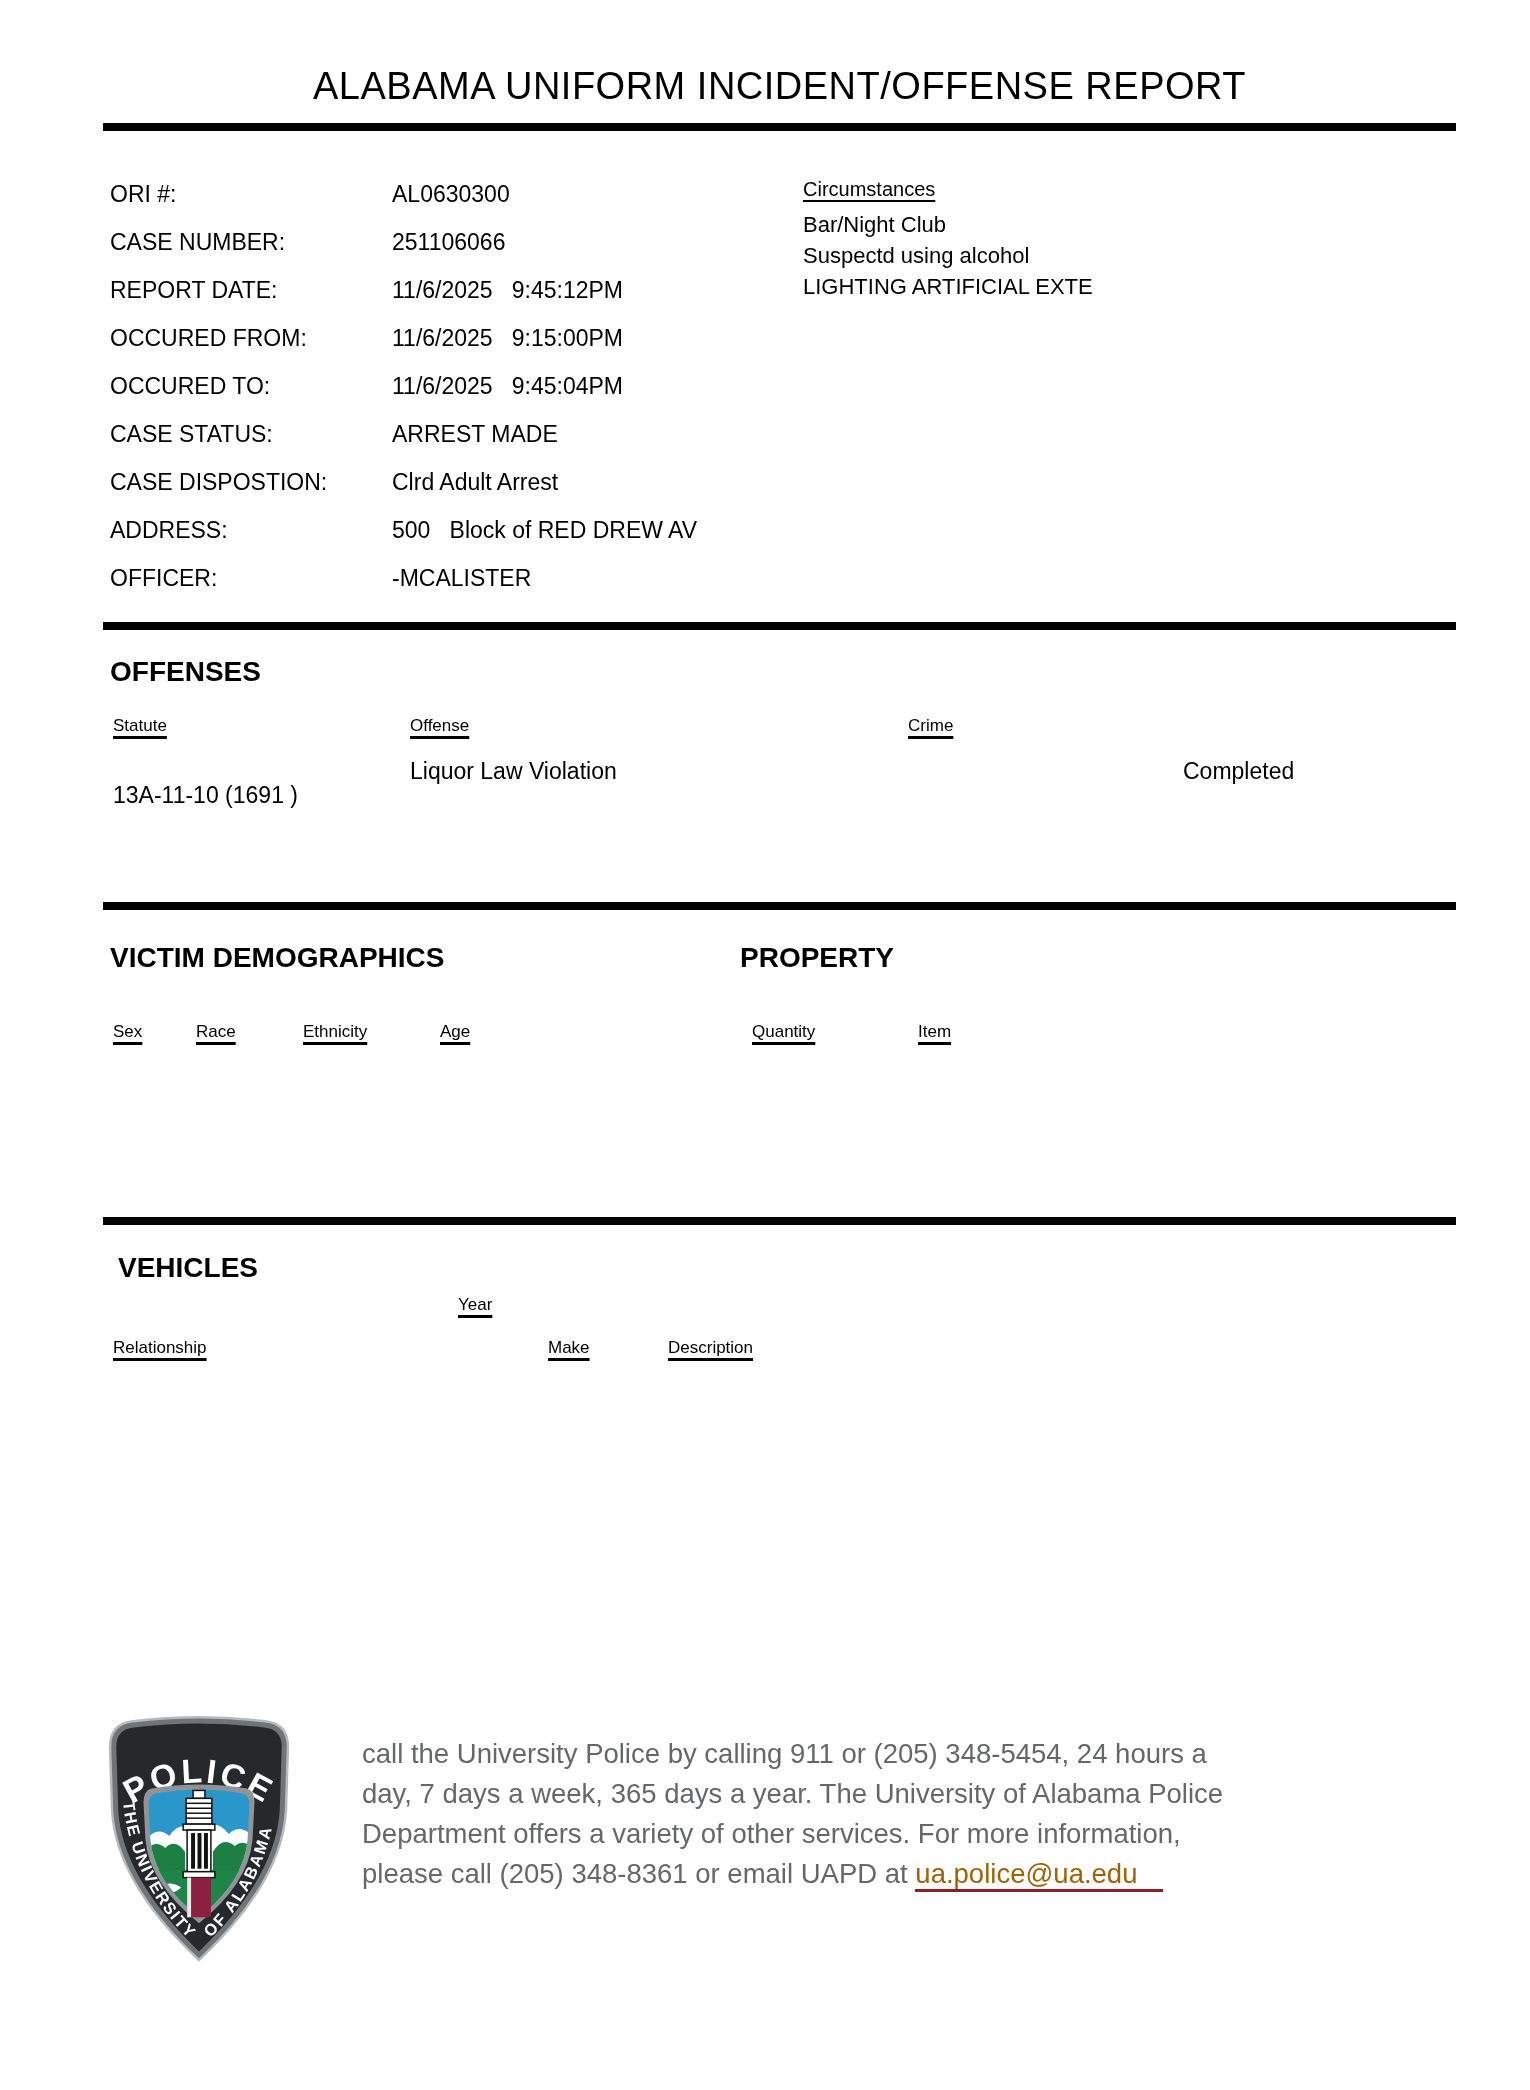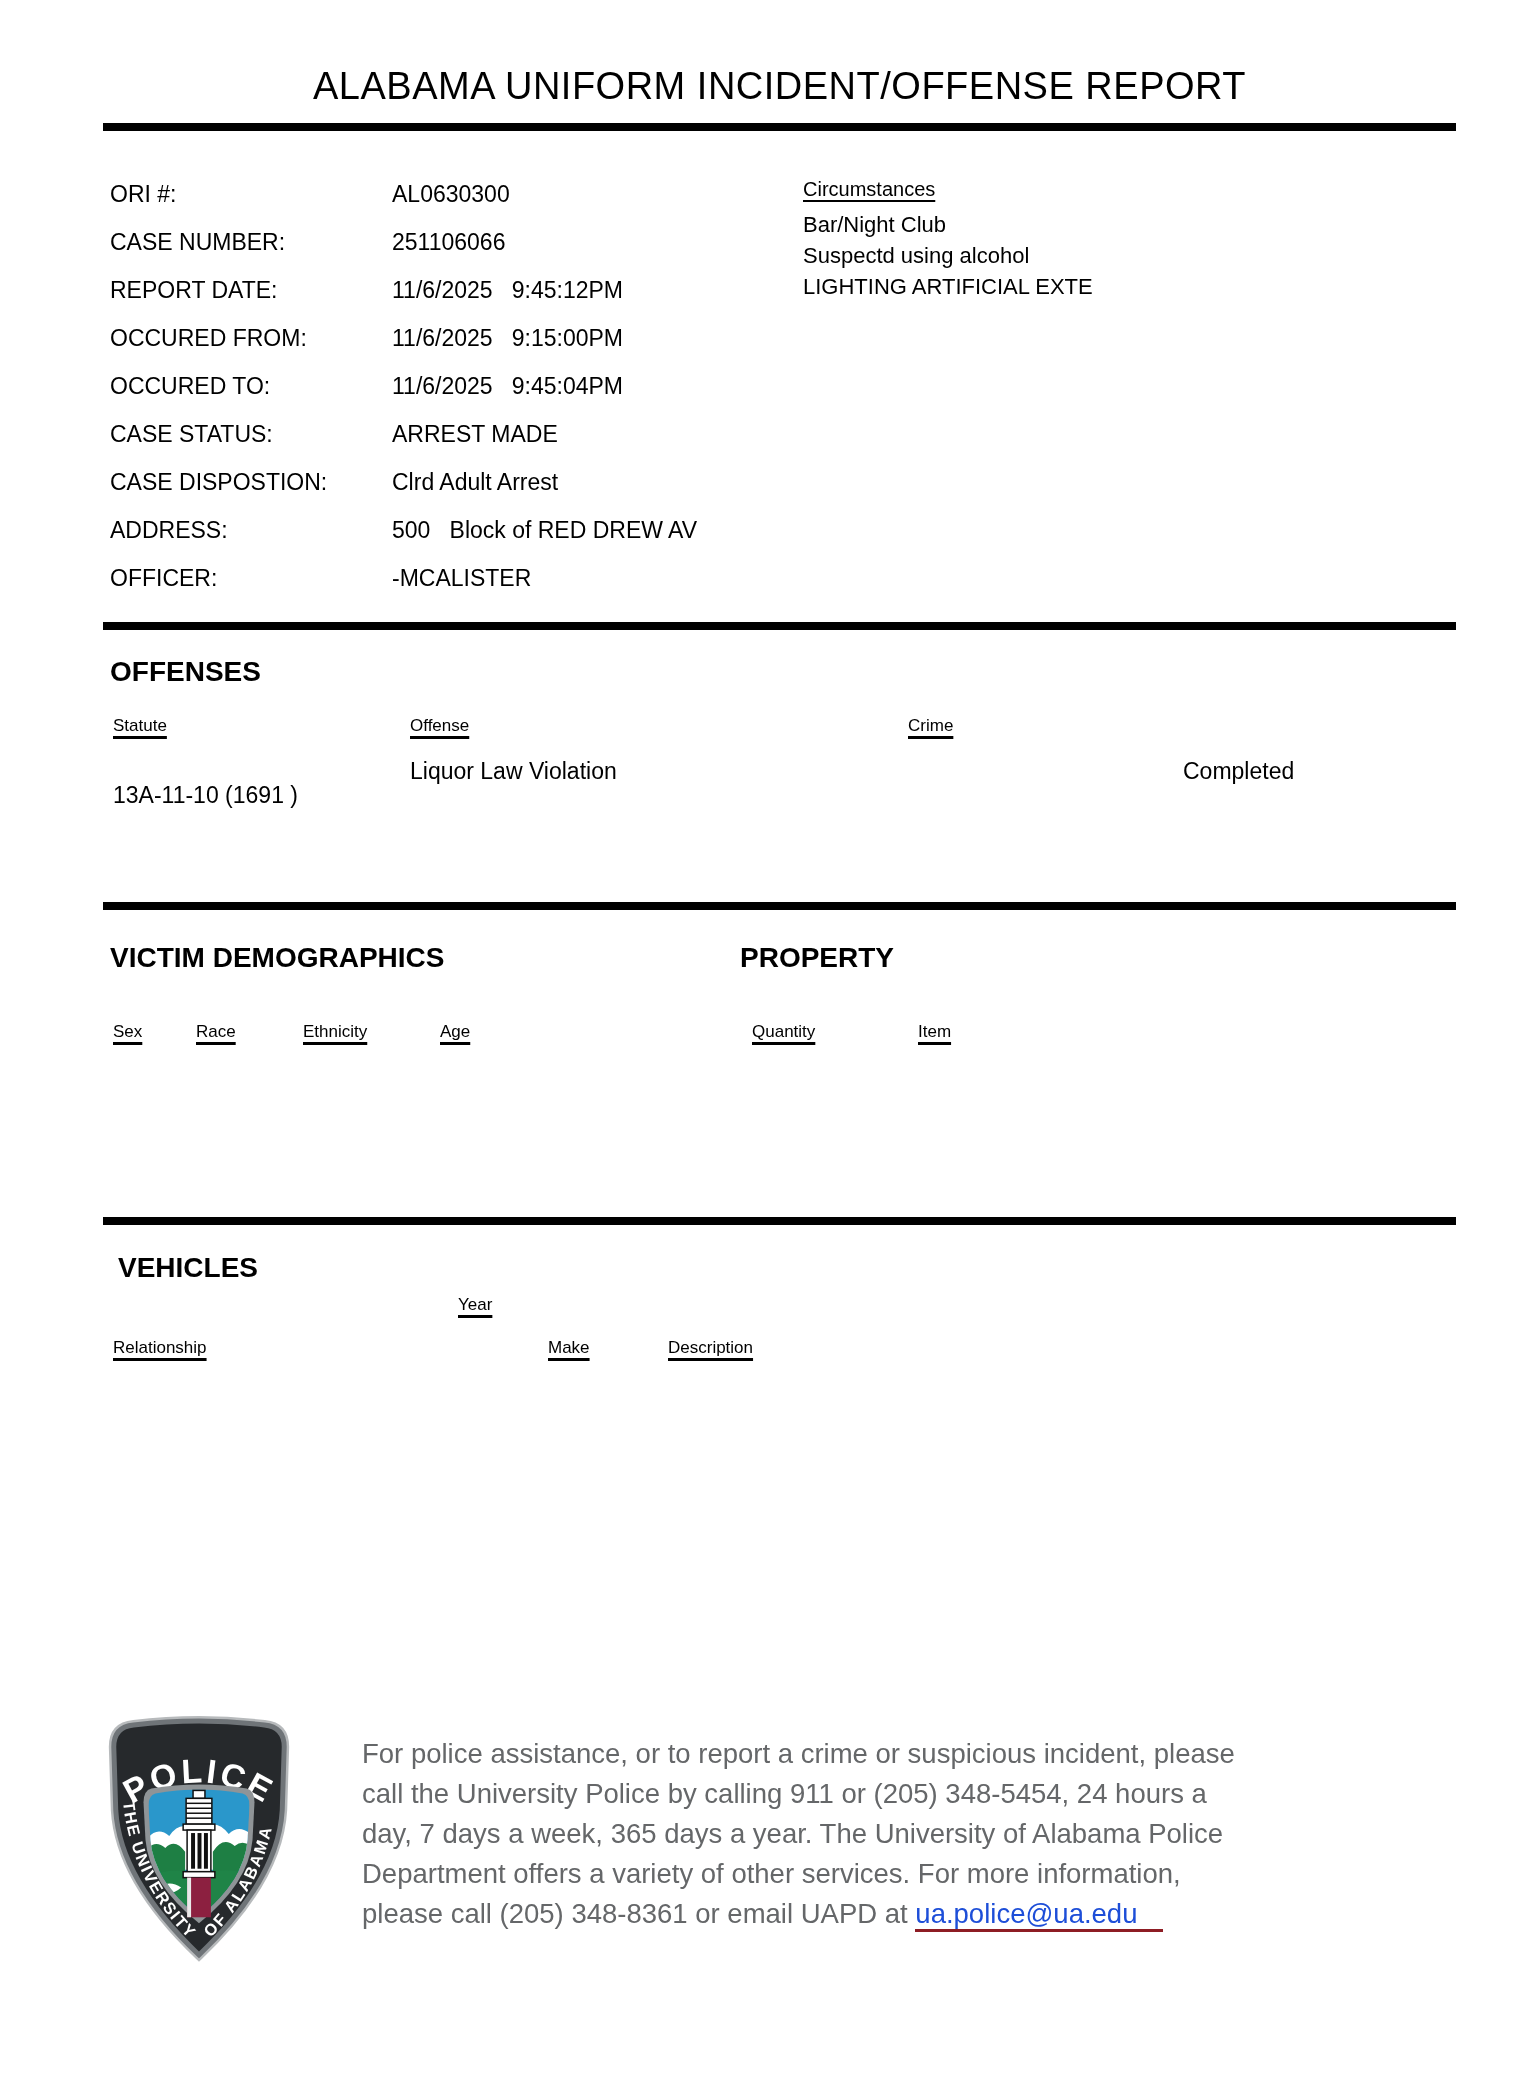--- a/index.html
+++ b/index.html
@@ -16,21 +16,21 @@
   .circ{left:803px;top:173px;width:360px;overflow:hidden;}
   .circ-head{font-size:20px;line-height:33px;text-decoration:underline;text-decoration-thickness:2px;text-underline-offset:4px;}
   .circ-item{font-size:22px;line-height:31px;white-space:nowrap;}
   .circ-items{margin-top:3px;}
   .sec-head{font-size:28px;font-weight:700;line-height:34px;white-space:nowrap;}
   .ch{font-size:17px;line-height:28px;text-decoration:underline;text-decoration-thickness:2.5px;text-underline-offset:5px;white-space:nowrap;}
   .cell{font-size:23px;line-height:28px;white-space:pre;}
   
   .footer{left:362px;top:1734px;width:980px;font-size:27.5px;line-height:40px;color:#656769;}
   .fline{white-space:pre;}
-  .footer a{color:#1d4ed8;text-decoration:none;border-bottom:3px solid #8e1d24;}
+  .footer a{color:#a16207;text-decoration:none;border-bottom:3px solid #8e1d24;}
   .link-email{padding-right:26px;}
   .badge{left:90px;top:1712px;}
 </style>
 </head>
 <body>
 
 <h1 class="abs page-title">ALABAMA UNIFORM INCIDENT/OFFENSE REPORT</h1>
 <div class="abs rule" style="top:123px;"></div>
 
 <div class="abs fields">
@@ -122,18 +122,17 @@
     <rect x="102" y="121" width="4" height="36" fill="#111111"></rect>
     <rect x="108.5" y="121" width="4" height="36" fill="#111111"></rect>
     <rect x="115" y="121" width="4" height="36" fill="#111111"></rect>
     <rect x="94" y="160" width="32" height="6" fill="#ffffff" stroke="#111111" stroke-width="1.5"></rect>
     <rect x="98" y="166" width="24" height="40" fill="#8c2040"></rect>
     <rect x="98" y="166" width="4" height="40" fill="#e9e9e9"></rect>
   </g>
 </svg>
 
 <div class="abs footer">
-  <div class="fline">For police assistance, or to report a crime or suspicious incident, please</div>
   <div class="fline">call the University Police by calling 911 or (205) 348-5454, 24 hours a</div>
   <div class="fline">day, 7 days a week, 365 days a year. The University of Alabama Police</div>
   <div class="fline">Department offers a variety of other services. For more information,</div>
   <div class="fline"><span>please call (205) 348-8361 or email UAPD at </span><a href="#" class="link-email">ua.police@ua.edu</a></div>
 </div>
 
 </body></html>

